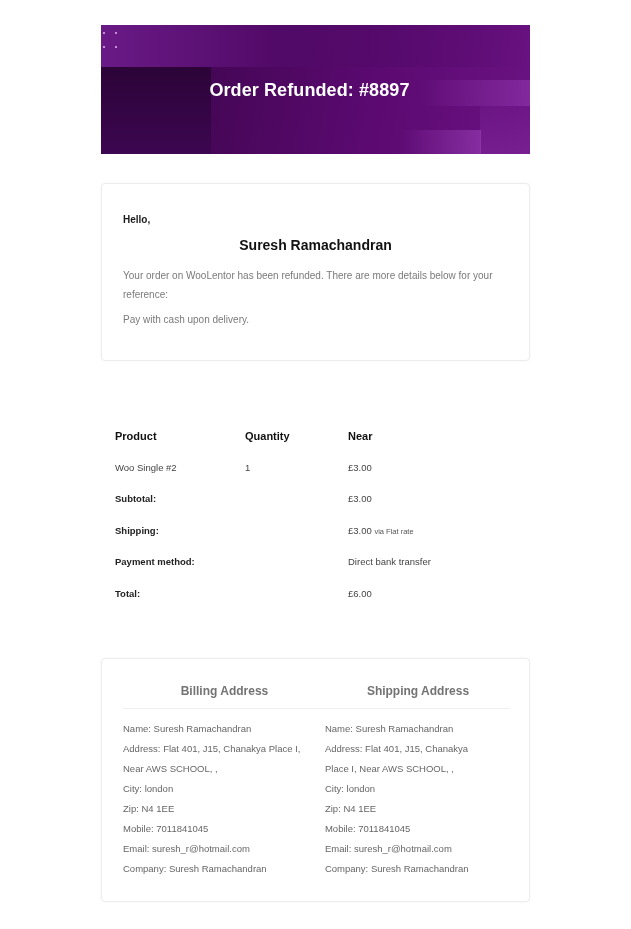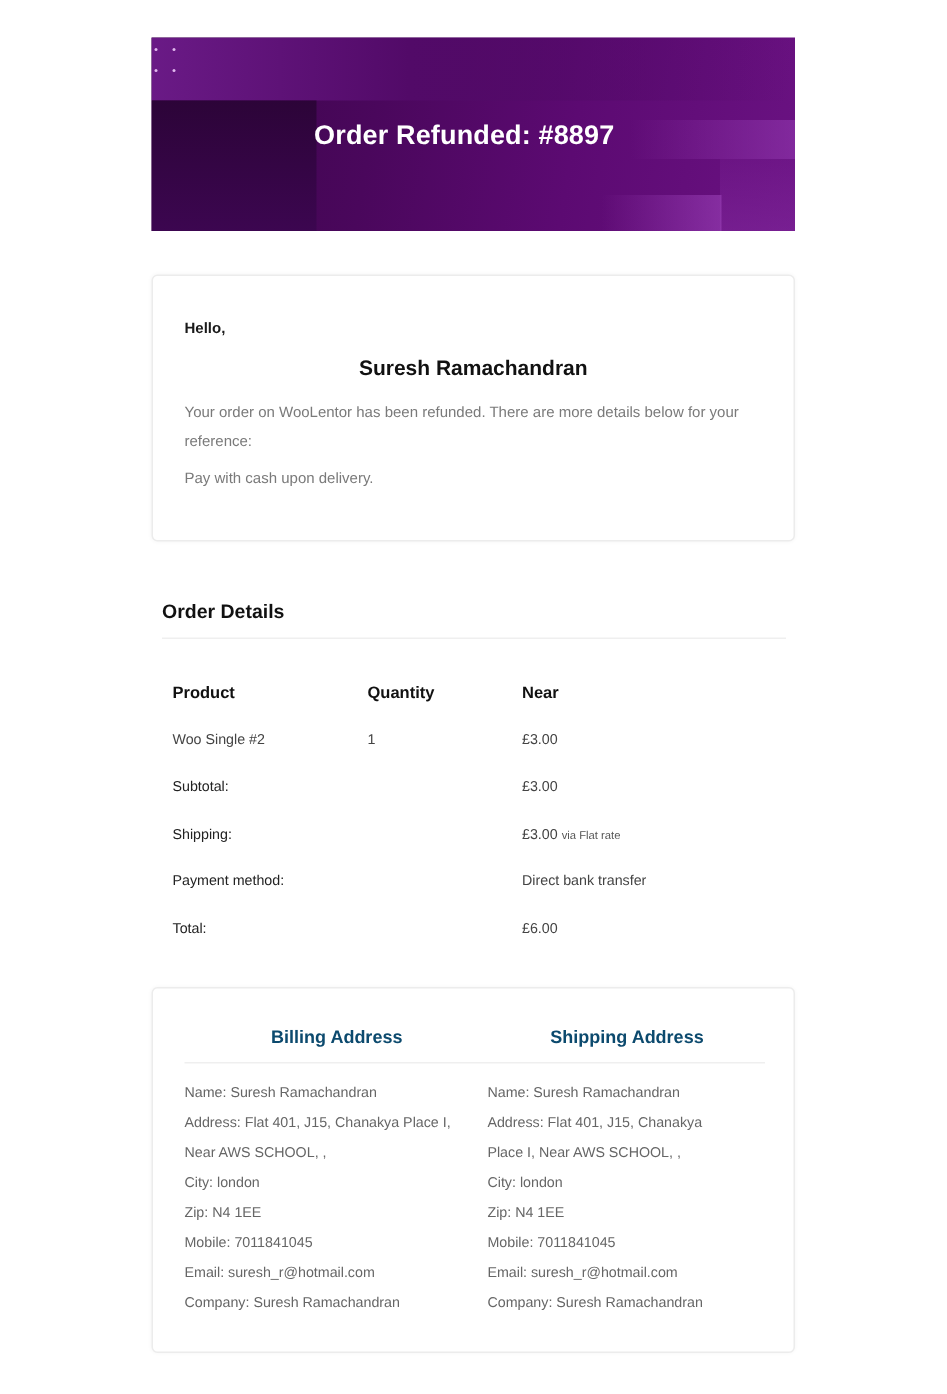--- a/index.html
+++ b/index.html
@@ -50,29 +50,29 @@
     .greet .name { margin-top: 12px; font-size: 14px; font-weight: bold; color: #111; text-align: center; }
     .greet .msg { margin-top: 13px; font-size: 10px; line-height: 19px; color: #7a7a7a; }
     .greet .pay { margin-top: 10px; font-size: 10px; color: #7a7a7a; }
 
     
     .details { position: absolute; left: 7px; top: 375px; width: 416px; }
     .details h2 { font-size: 13px; font-weight: bold; color: #111; padding-bottom: 10px; border-bottom: 1px solid #efefef; }
     table { border-collapse: collapse; margin-top: 20px; width: 416px; }
     td, th { text-align: left; font-size: 9.5px; height: 31.5px; vertical-align: middle; color: #444; }
     th { font-size: 11px; font-weight: bold; color: #111; }
-    td.lbl { font-weight: normal; color: #222; }
+    td.lbl { font-weight: bold; color: #222; }
     .c1 { width: 137px; padding-left: 7px; }
     .c2 { width: 103px; }
     .small { font-size: 7.5px; color: #555; }
 
     
     .addr { position: absolute; left: 0; top: 633px; width: 429px; height: 244px; padding: 25px 21px 0 21px; }
     .addr .heads { display: flex; border-bottom: 1px solid #efefef; padding-bottom: 10px; width: 387px; }
-    .addr .heads div { width: 203px; text-align: center; font-size: 12px; font-weight: bold; color: #0c4a6e; }
+    .addr .heads div { width: 203px; text-align: center; font-size: 12px; font-weight: bold; color: #737373; }
     .addr .heads div:last-child { width: 184px; }
     .addr .cols { display: flex; margin-top: 10px; }
     .addr .col { font-size: 9.5px; line-height: 20px; color: #666; }
     .addr .col.b { width: 203px; }
     .addr .col.s { width: 184px; }
   </style>
 </head>
 <body>
 
 <div class="wrap">
@@ -91,21 +91,20 @@
   </div>
 
   <div class="card greet">
     <div class="hello">Hello,</div>
     <div class="name">Suresh Ramachandran</div>
     <div class="msg">Your order on WooLentor has been refunded. There are more details below for your reference:</div>
     <div class="pay">Pay with cash upon delivery.</div>
   </div>
 
   <div class="details">
-    <h2>Order Details</h2>
     <table>
       <tbody>
           <tr>
         <th class="c1">Product</th>
         <th class="c2">Quantity</th>
         <th>Near</th>
       </tr>
       <tr>
         <td class="c1">Woo Single #2</td>
         <td class="c2">1</td>

